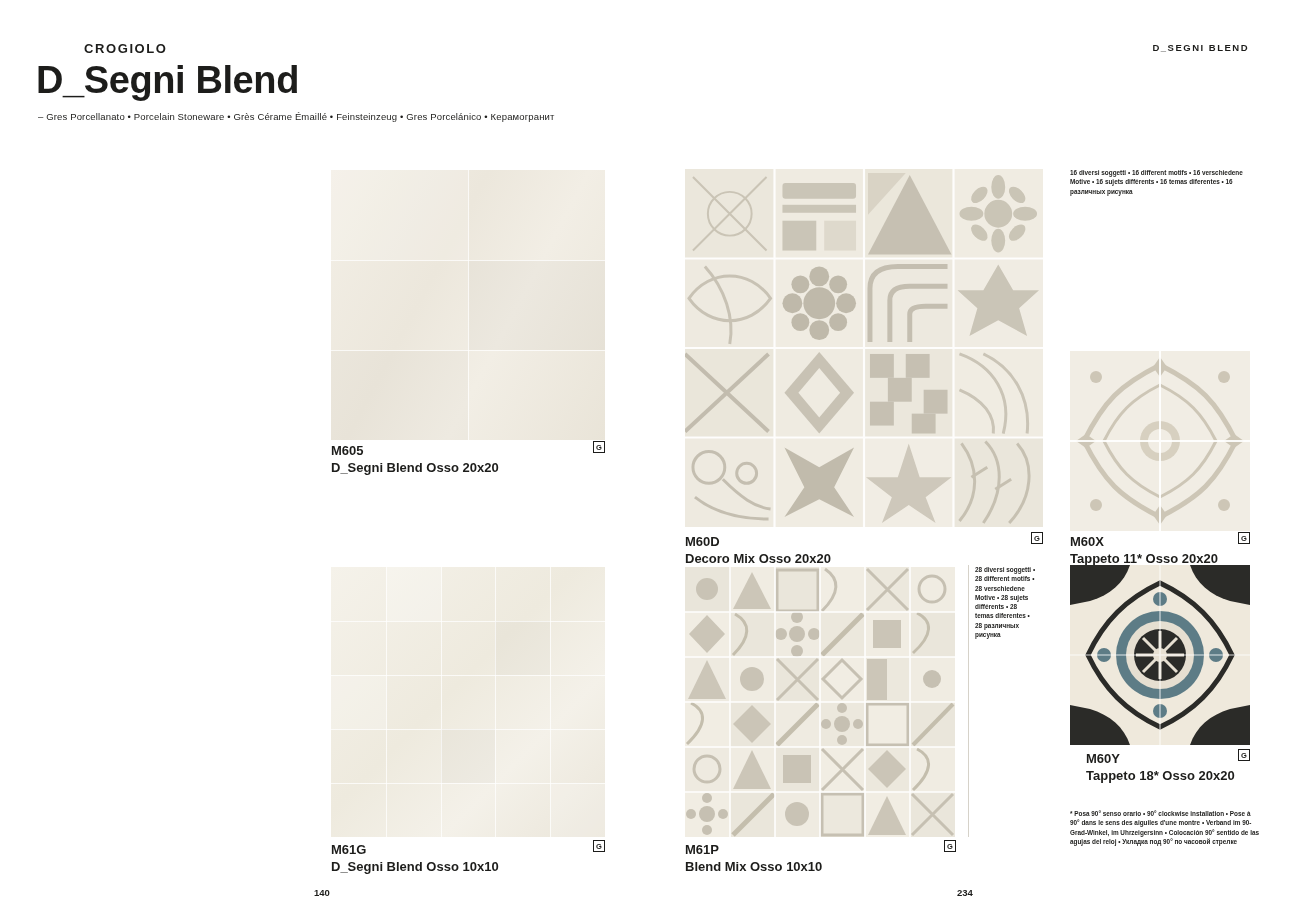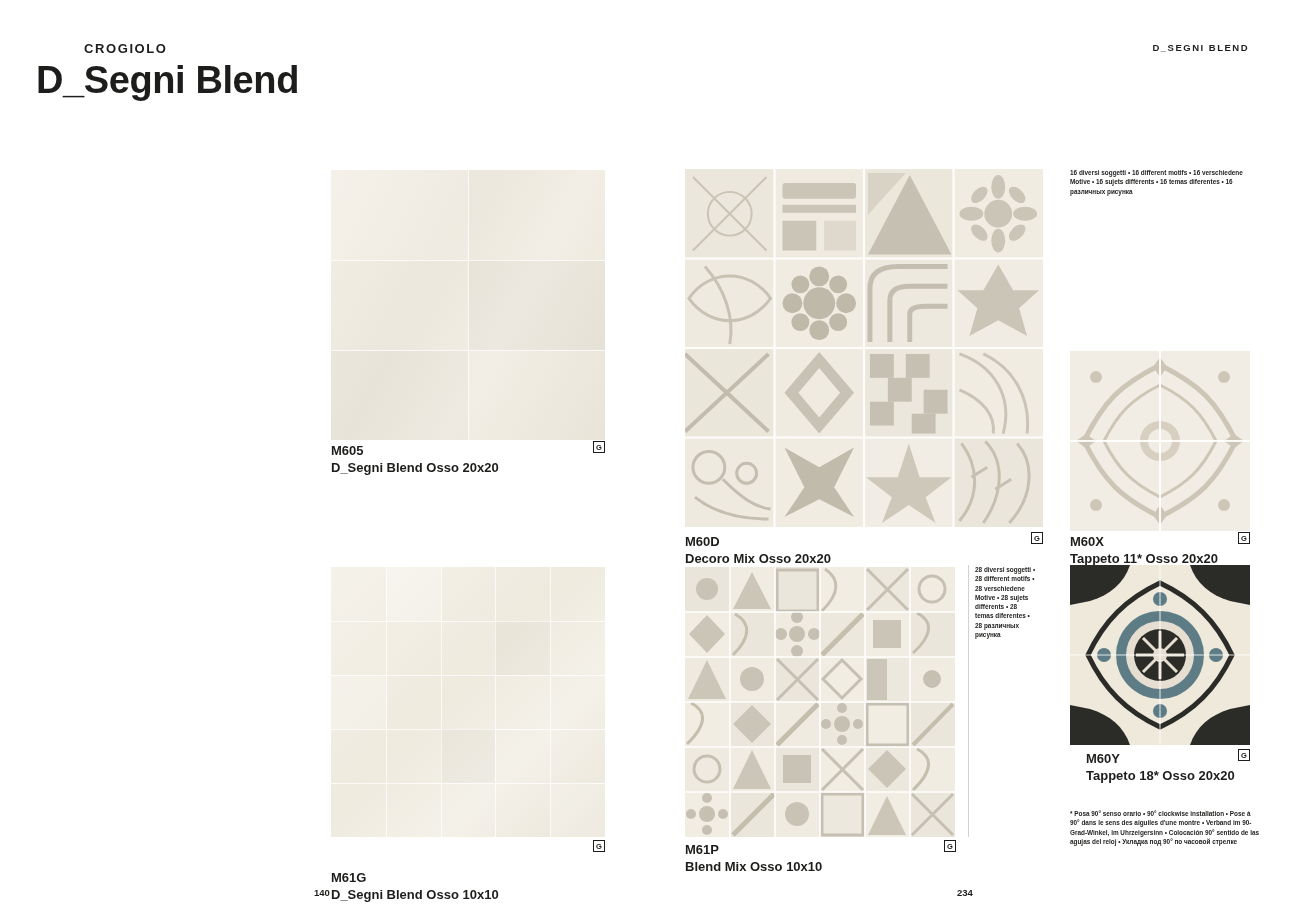--- a/index.html
+++ b/index.html
@@ -115,20 +115,21 @@
   .grid-lines i.v { top: 0; bottom: 0; width: 1px; }
 </style>
 </head>
 <body>
 
 <div class="page">
 
   <div class="collection-label">CROGIOLO</div>
   <div class="running-head">D_SEGNI BLEND</div>
   <div class="main-title">D_Segni Blend</div>
+  <div class="subtitle">– Gres Porcellanato • Porcelain Stoneware • Grès Cérame Émaillé • Feinsteinzeug • Gres Porcelánico • Керамогранит</div>
 
   <div class="tile-img" style="left:331px; top:170px; width:274px; height:270px; background:#efeadf;">
     <div style="position:absolute;inset:0;background:
         linear-gradient(118deg, #f3efe6 0%, #ece7dc 38%, #f2eee5 62%, #e9e4d8 100%);"></div>
     <div style="position:absolute;left:0;top:0;width:50%;height:33.4%;background:rgba(255,255,255,0.16);"></div>
     <div style="position:absolute;left:50%;top:33.4%;width:50%;height:33.4%;background:rgba(0,0,0,0.025);"></div>
     <div style="position:absolute;left:0;top:66.8%;width:50%;height:33.2%;background:rgba(0,0,0,0.015);"></div>
     <div class="grid-lines">
       <i class="h" style="top:33.3%;"></i>
       <i class="h" style="top:66.6%;"></i>
@@ -153,21 +154,21 @@
         <i class="v" style="left:40%;"></i>
       <i class="v" style="left:60%;"></i>
         <i class="v" style="left:80%;"></i>
     </div>
     <div style="position:absolute;left:20%;top:0;width:20%;height:20%;background:rgba(255,255,255,0.25);"></div>
     <div style="position:absolute;left:60%;top:20%;width:20%;height:20%;background:rgba(0,0,0,0.02);"></div>
     <div style="position:absolute;left:0;top:40%;width:20%;height:20%;background:rgba(255,255,255,0.22);"></div>
     <div style="position:absolute;left:40%;top:60%;width:20%;height:20%;background:rgba(0,0,0,0.022);"></div>
     <div style="position:absolute;left:80%;top:80%;width:20%;height:20%;background:rgba(255,255,255,0.2);"></div>
   </div>
-  <div class="caption" style="left:331px; top:842px;margin-top:28px;">
+  <div class="caption" style="left:331px; top:842px;">
     <span class="code">M61G</span>
     <span class="desc">D_Segni Blend Osso 10x10</span>
   </div>
   <div class="gbadge" style="left:593px; top:840px;">G</div>
 
   <div class="tile-img" style="left:685px; top:169px; width:358px; height:358px; background:#efebe1;">
     <svg viewBox="0 0 360 360" width="358" height="358">
       <rect width="360" height="360" fill="#f0ece2"></rect>
       <g fill="#cfc9bb" opacity="0.95">
 

